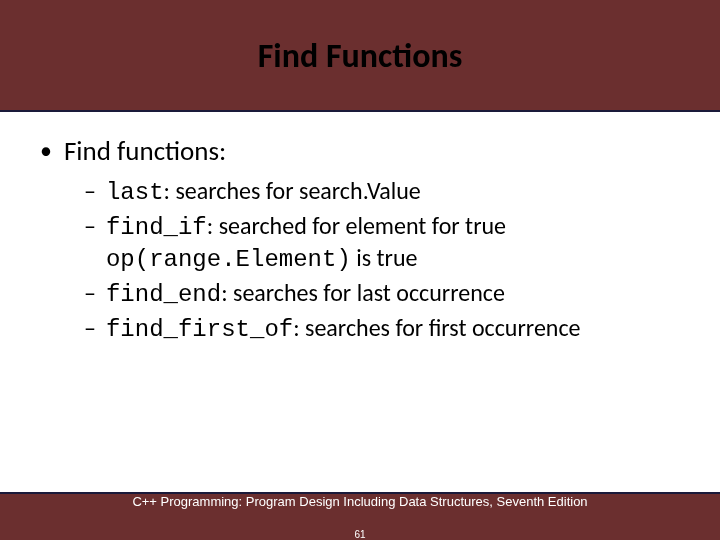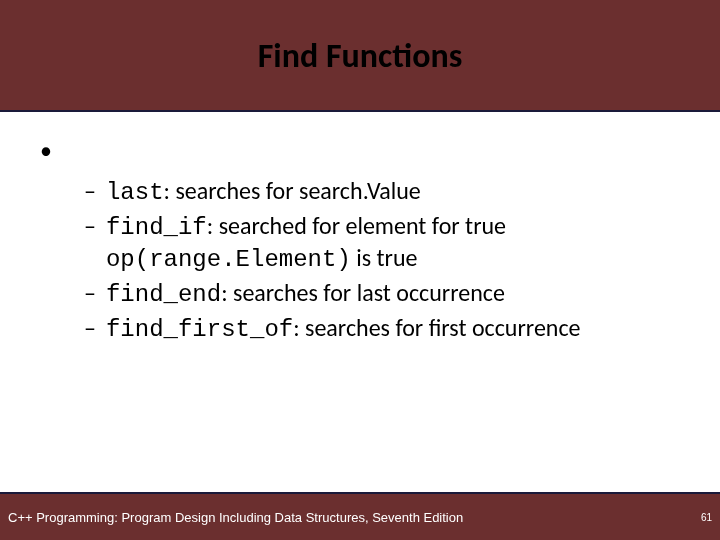--- a/index.html
+++ b/index.html
@@ -66,21 +66,22 @@
     position: absolute;
     left: 0;
     bottom: 0;
     width: 100%;
     height: 48px;
     background: #6b2f2f;
     border-top: 2px solid #1a1a3a;
     display: flex;
     align-items: center;
     justify-content: space-between;
-    padding: 0 8px;
+    padding: 0 20px;
+    flex-direction: column;
   }
   .footer-text {
     color: #fff;
     font-size: 13px;
     font-family: Arial, sans-serif;
   }
   .page-num {
     color: #fff;
     font-size: 10px;
     font-family: Arial, sans-serif;
@@ -92,20 +93,21 @@
 <div class="slide">
 
   <div class="title-bar">
     <div class="title-text">Find Functions</div>
   </div>
 
   <div class="body">
 
     <div class="bullet-l1">
       <span class="dot">•</span>
+      <span>Find functions:</span>
     </div>
 
     <div class="sub-list">
 
       <div class="bullet-l2">
         <span class="dash">–</span>
         <span class="content">
           <span class="code">last</span><span>: searches for search.Value</span>
         </span>
       </div>

